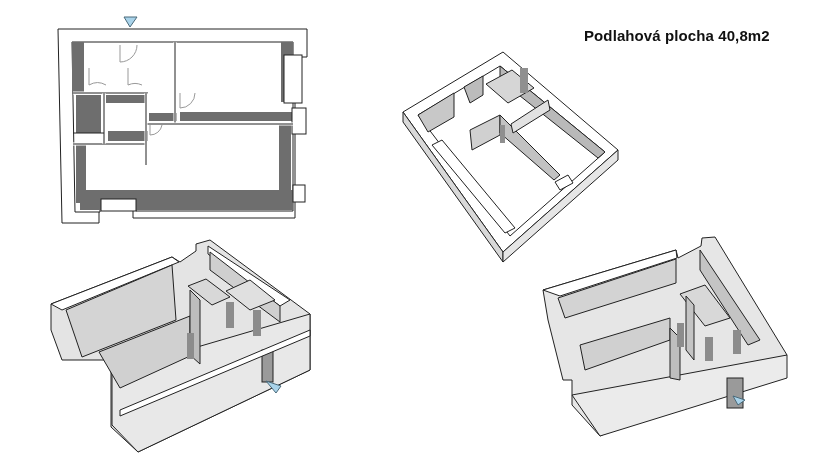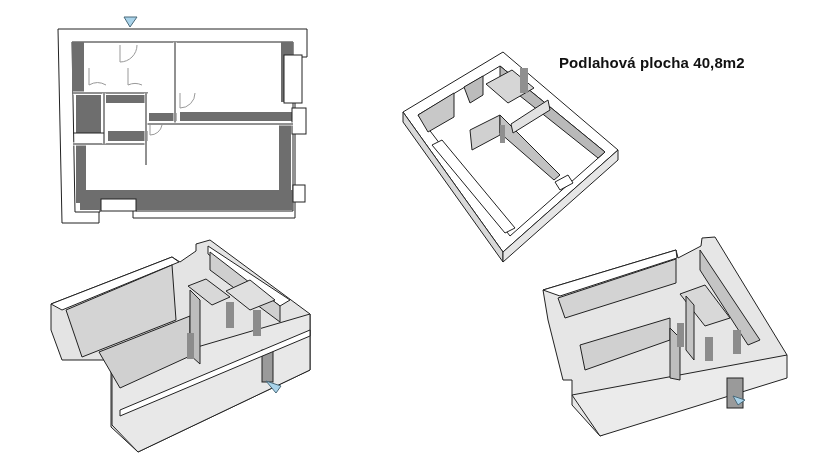--- a/index.html
+++ b/index.html
@@ -1,17 +1,17 @@
 <!DOCTYPE html>
 <html><head>
 <meta charset="utf-8">
 <style>
   html, body { margin:0; padding:0; background:#ffffff; }
   body { width:814px; height:468px; position:relative; overflow:hidden; font-family:"Liberation Sans", sans-serif; }
-  .title { position:absolute; left:559px; top:27px; font-size:15px; font-weight:bold; color:#111; letter-spacing:0.1px;margin-top:27px; }
+  .title { position:absolute; left:584px; top:27px; font-size:15px; font-weight:bold; color:#111; letter-spacing:0.1px; }
   svg { position:absolute; left:0; top:0; }
 </style>
 </head>
 <body>
 
 <div class="title">Podlahová plocha 40,8m2</div>
 
 <svg width="814" height="468" viewBox="0 0 814 468">
 
   <g stroke="#222" stroke-width="1">

